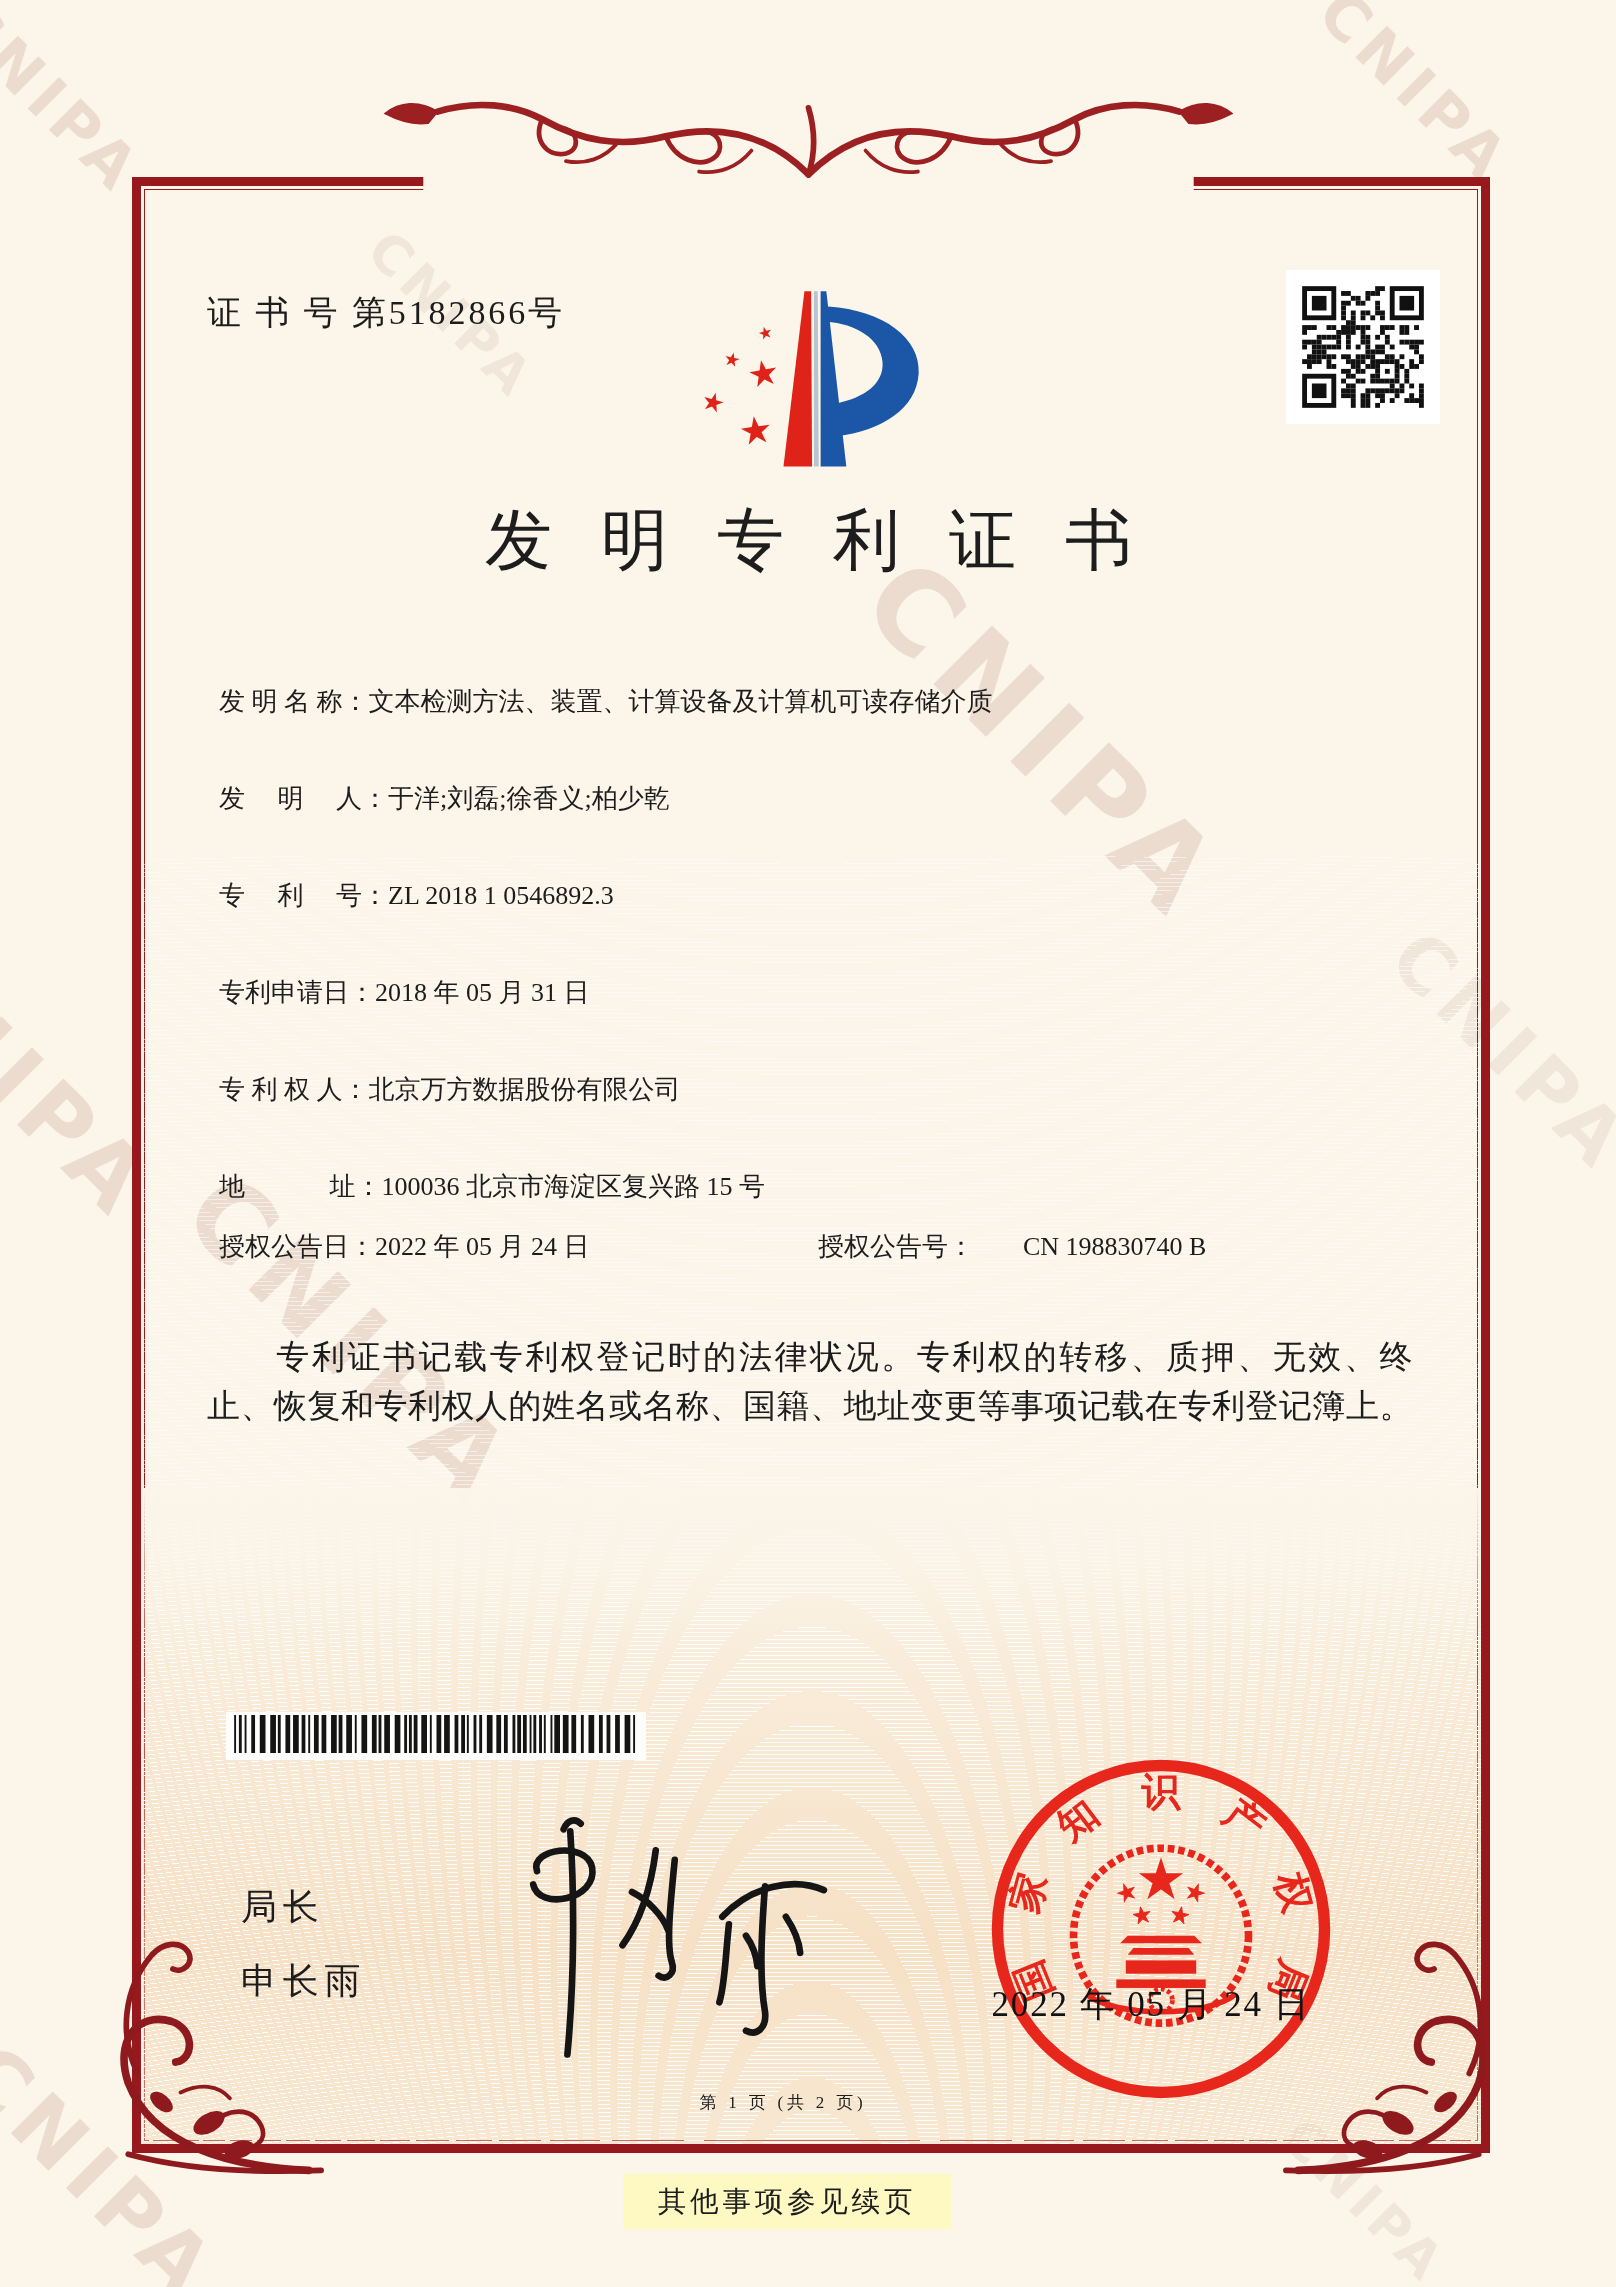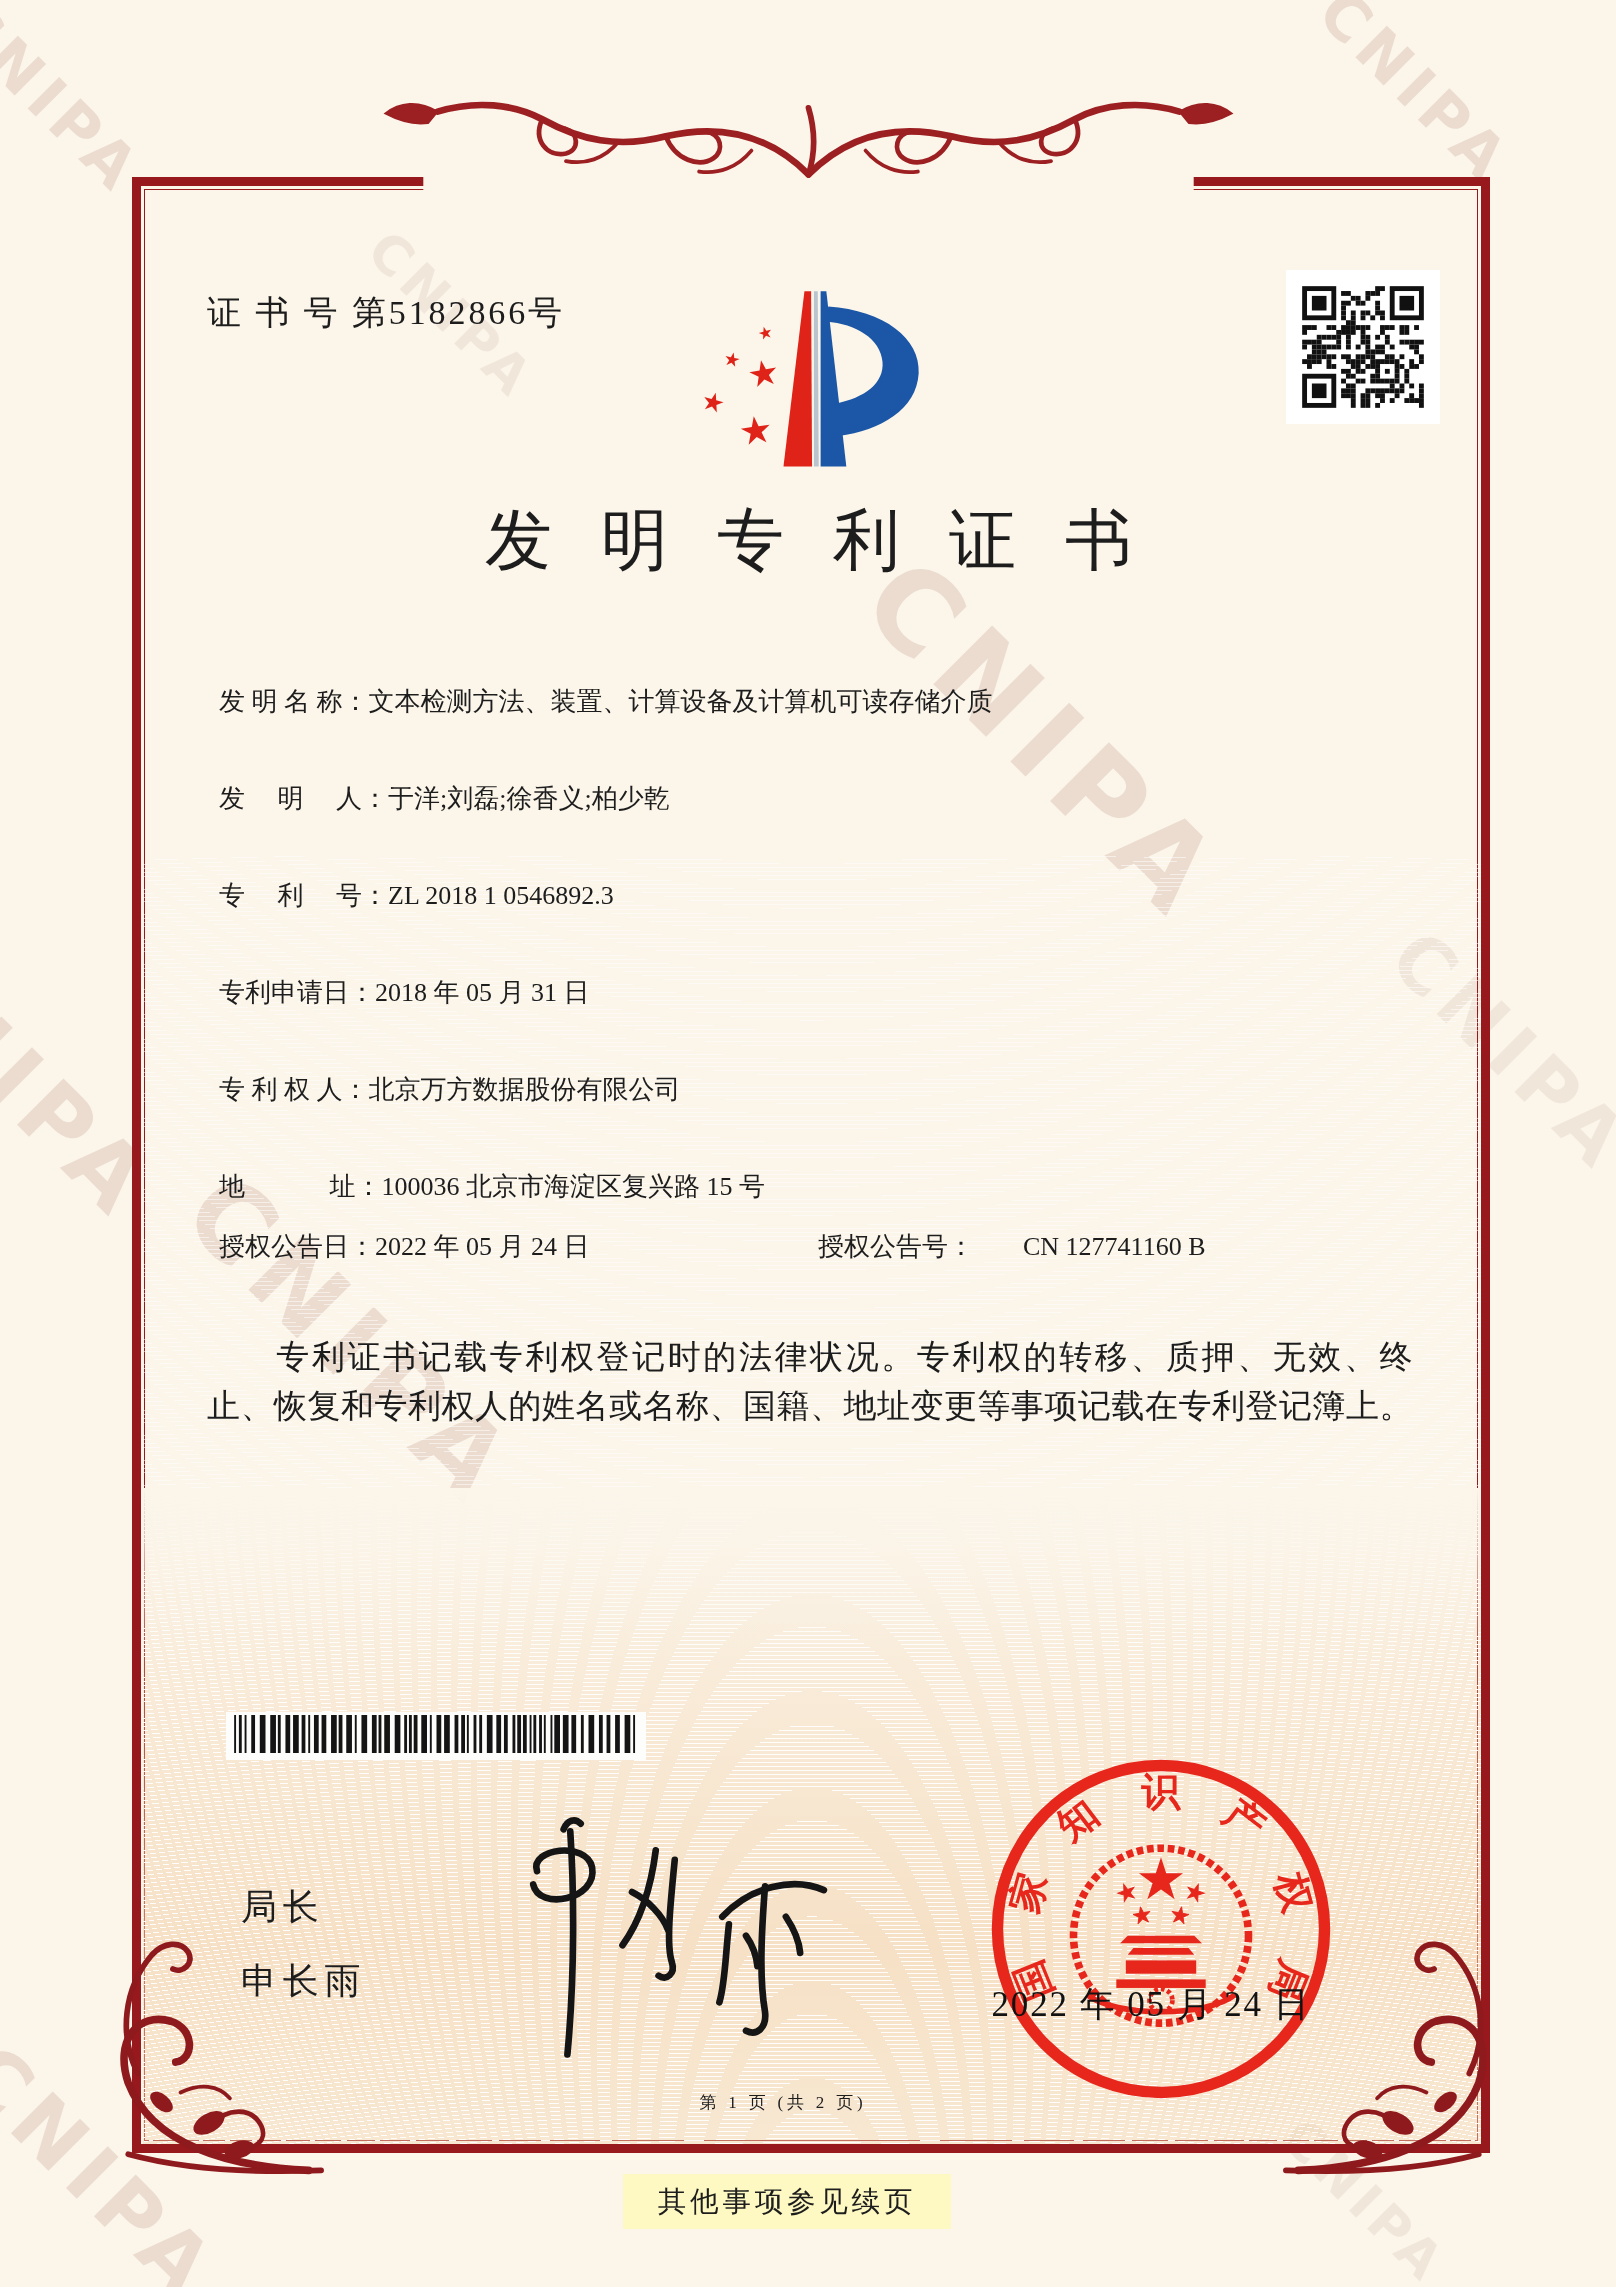--- a/index.html
+++ b/index.html
@@ -406,21 +406,21 @@
   <span class="lbl">专利申请日：</span><span class="val">2018 年 05 月 31 日</span>
 </div>
 <div class="row" style="top:1065px;">
   <span class="lbl">专 利 权 人：</span><span class="val">北京万方数据股份有限公司</span>
 </div>
 <div class="row" style="top:1162px;">
   <span class="lbl">地　　　 址：</span><span class="val">100036 北京市海淀区复兴路 15 号</span>
 </div>
 <div class="row" style="top:1222px;">
   <span class="lbl">授权公告日：</span><span class="val">2022 年 05 月 24 日</span>
-  <span class="lbl2">授权公告号：</span><span class="val2">CN 127741160 B</span>
+  <span class="lbl2">授权公告号：</span><span class="val2">CN 198830740 B</span>
 </div>
 
 <div class="paras">
   <p>专利证书记载专利权登记时的法律状况。专利权的转移、质押、无效、终止、恢复和专利权人的姓名或名称、国籍、地址变更等事项记载在专利登记簿上。</p>
 </div>
 
 <div class="barcode">
   <svg width="409" height="38" viewBox="0 0 430 40">
       <g id="barcode-bars" fill="#141414">
         <rect x="2" y="0" width="2" height="40"></rect>

